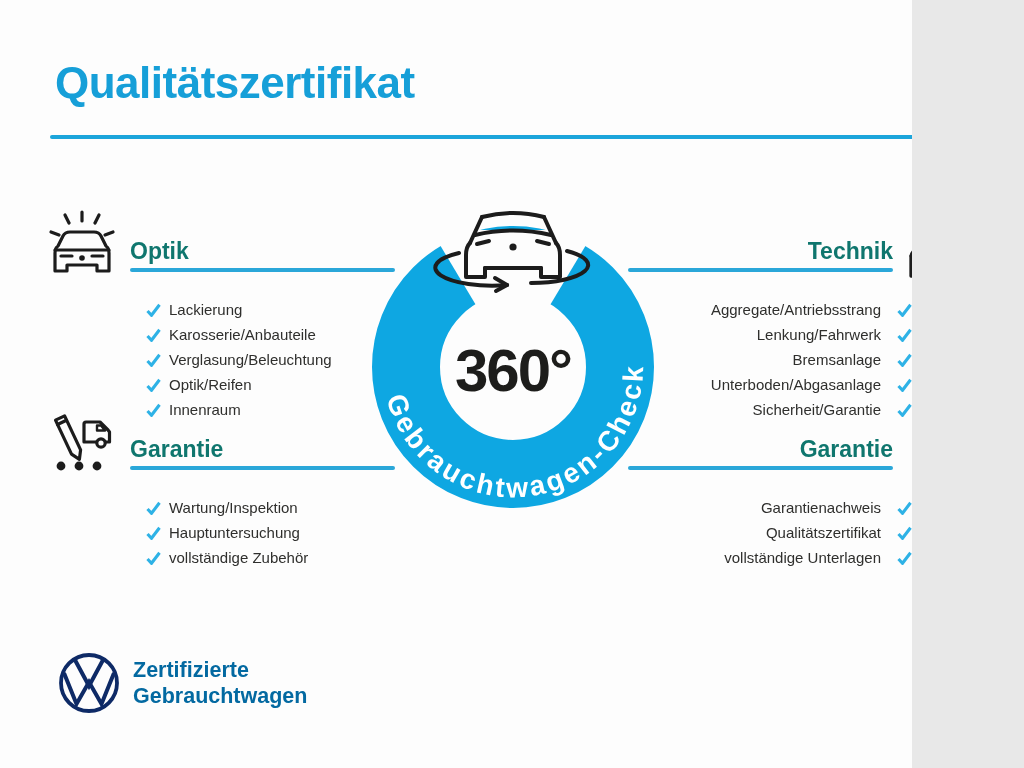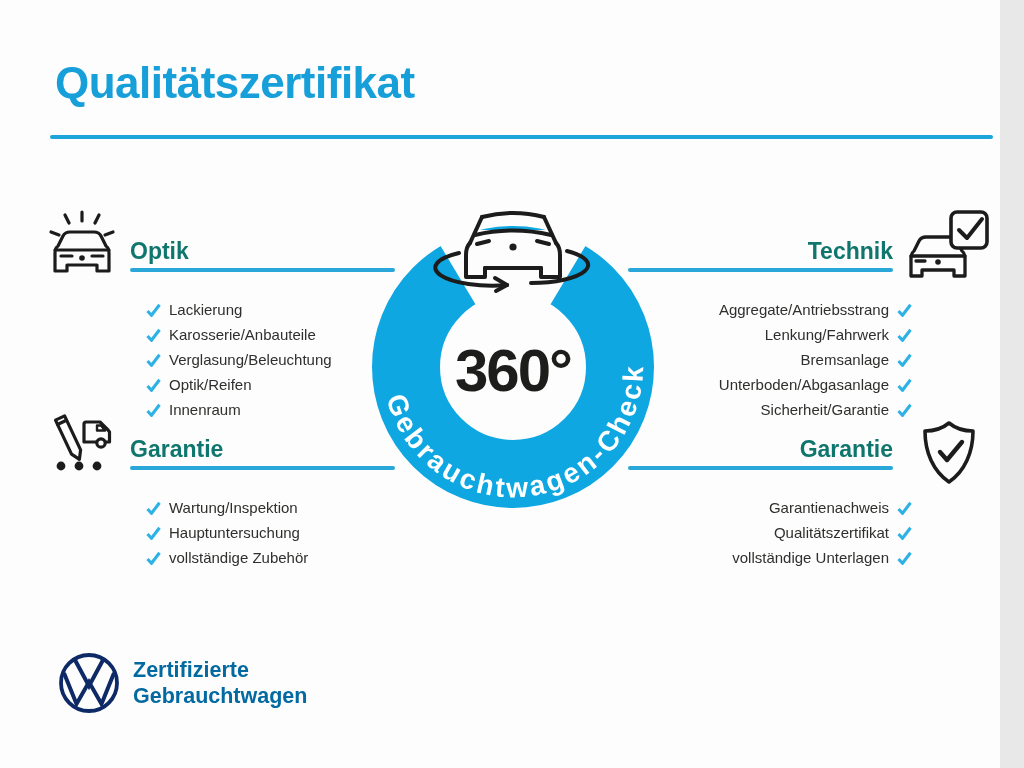--- a/index.html
+++ b/index.html
@@ -1,38 +1,38 @@
 <!DOCTYPE html>
 <html><head>
 <meta charset="utf-8">
 <style>
   html,body{margin:0;padding:0;background:#e8e8e8;}
   .canvas{
-    position:relative;width:1000px;height:768px;background:#fdfdfd;
+    position:relative;width:912px;height:768px;background:#fdfdfd;
     font-family:"Liberation Sans",sans-serif;overflow:hidden;
   }
   .abs{position:absolute;}
   
   .page-title{
     left:55px;top:58px;font-size:44px;font-weight:700;color:#169fd8;
     letter-spacing:-0.5px;
   }
   .top-rule{left:50px;top:135px;width:943px;height:4px;background:#1ca5db;border-radius:2px;}
   
   .sec-head{font-size:23px;font-weight:700;color:#0f766e;}
   .head-left{left:130px;width:265px;text-align:left;}
   .head-right{left:563px;width:330px;text-align:right;}
   .underline{height:3.5px;background:#2aa7d9;border-radius:2px;width:265px;}
   
   .items{list-style:none;margin:16px;padding:0;width:333px;}
   .items li{display:flex;align-items:center;height:25px;font-size:15px;color:#2f2f2d;}
   .items.left-items{left:130px;}
   .items.left-items li{justify-content:flex-start;gap:8px;}
   .items.right-items{left:563px;}
-  .items.right-items li{justify-content:flex-end;gap:8px;}
+  .items.right-items li{justify-content:flex-end;gap:16px;}
   .chk{flex:0 0 auto;display:block;}
   
   .footer-text{
     left:133px;top:657px;font-size:21.5px;font-weight:700;color:#0369a1;line-height:26px;
   }
   svg{display:block;}
   .ink{stroke:#1c1c1c;fill:none;stroke-linecap:round;stroke-linejoin:round;}
 </style>
 </head>
 <body>

